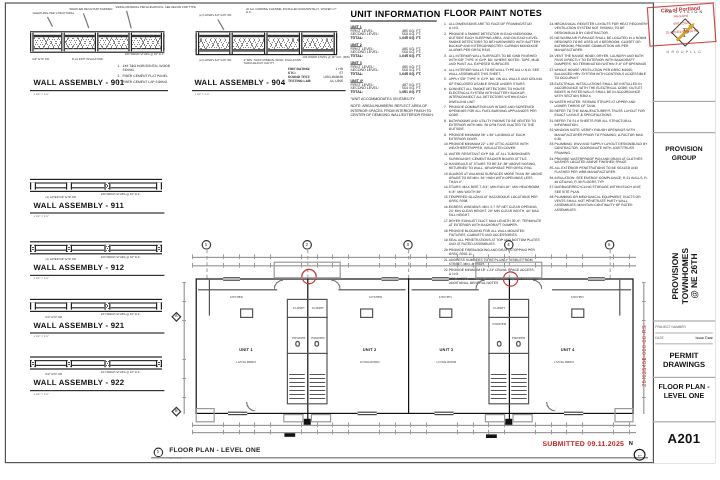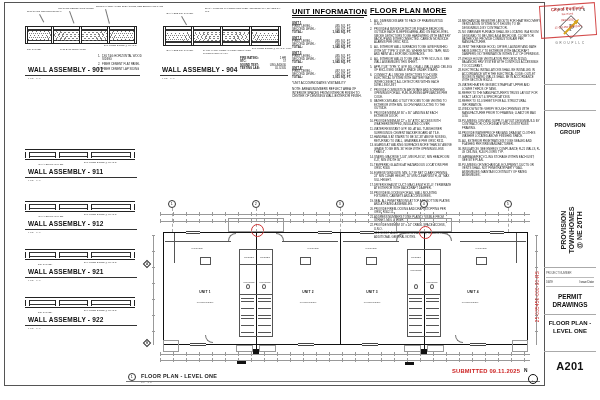--- a/index.html
+++ b/index.html
@@ -25,21 +25,21 @@
     background-image:repeating-linear-gradient(63deg,rgba(110,110,110,.85) 0 .5px,transparent .5px 3.6px),
                      repeating-linear-gradient(-63deg,rgba(110,110,110,.85) 0 .5px,transparent .5px 3.6px);}
   .stud{position:absolute;top:0;bottom:0;width:3px;background:#fff;border-left:.5px solid #222;border-right:.5px solid #222;box-sizing:border-box;}
   .studx{position:absolute;top:1.5px;bottom:1.5px;width:5px;background:#fff;border-left:.5px solid #222;border-right:.5px solid #222;box-sizing:border-box;
     background-image:linear-gradient(to top right,transparent 47%,#555 47%,#555 53%,transparent 53%),
                      linear-gradient(to bottom right,transparent 47%,#555 47%,#555 53%,transparent 53%);}
   .atitle{position:absolute;font-size:6.5px;font-weight:bold;letter-spacing:.2px;color:#111;white-space:nowrap;}
   .arule{position:absolute;border-top:.9px solid #333;}
   .ascale{position:absolute;font-size:5px;color:#666;transform:scale(.45);transform-origin:0 0;white-space:nowrap;}
   
-  .ui-head,.fpn-head{position:absolute;font-size:7.5px;font-weight:bold;letter-spacing:.2px;color:#000;white-space:nowrap;text-decoration:underline;}
+  .ui-head,.fpn-head{position:absolute;font-size:7.5px;font-weight:bold;letter-spacing:.2px;color:#000;white-space:nowrap;}
   .ui-wrap{position:absolute;width:150px;transform:scale(.5);transform-origin:0 0;font-size:6px;color:#222;}
   .ui-unit{margin-bottom:5px;}
   .ui-name{font-weight:bold;text-decoration:underline;margin-bottom:1px;}
   .ui-row{display:flex;justify-content:space-between;width:118px;}
   .ui-row.total{font-weight:bold;}
   .ui-foot{margin-top:6px;}
   .ui-note{margin-top:5px;width:142px;white-space:normal;line-height:1.25;}
   
   .fpn-col{position:absolute;width:164px;transform:scale(.5);transform-origin:0 0;font-size:5.6px;
            line-height:1.22;color:#222;}
@@ -289,21 +289,21 @@
               <span>1,051 SQ. FT.</span>
             </div>
         </div>
         </div>
       <div class="ui-foot">*UNIT ACCOMMODATES VISITABILITY</div>
       <div class="ui-note">NOTE: AREAS/NUMBERS REFLECT AREA OF INTERIOR SPACES FROM INTERIOR FINISH TO CENTER OF DEMISING WALL/EXTERIOR FINISH.</div>
     </div>
   </div>
 
   <div>
-    <div class="fpn-head" style="left:370px;top:6px;">FLOOR PLAN MORE</div>
+    <div class="fpn-head" style="left:370px;top:6px;">FLOOR PAINT NOTES</div>
     <div class="fpn-col" style="left:370px;top:19px;counter-reset:fn 0;">
         <div class="note">ALL DIMENSIONS ARE TO FACE OF FRAMING/STUD U.N.O.</div>
         <div class="note">PROVIDE A SMOKE DETECTOR IN EACH BEDROOM, OUTSIDE EACH SLEEPING AREA, AND ON EACH LEVEL. SMOKE DETECTORS TO BE HARDWIRED WITH BATTERY BACKUP AND INTERCONNECTED. CARBON MONOXIDE ALARMS PER ORSC R315.</div>
         <div class="note">ALL INTERIOR WALL SURFACES TO BE GWB FINISHED WITH 5/8" TYPE 'X' GYP. BD. WHERE NOTED. TAPE, MUD AND PAINT ALL EXPOSED SURFACES.</div>
         <div class="note">ALL INTERIOR WALLS TO BE WALL TYPE 911 U.N.O. SEE WALL ASSEMBLIES THIS SHEET.</div>
         <div class="note">APPLY 5/8" TYPE 'X' GYP. BD. ON ALL WALLS AND CEILING OF ENCLOSED USABLE SPACE UNDER STAIRS.</div>
         <div class="note">CONNECT ALL SMOKE DETECTORS TO HOUSE ELECTRICAL SYSTEM WITH BATTERY BACKUP; INTERCONNECT ALL DETECTORS WITHIN EACH DWELLING UNIT.</div>
         <div class="note">PROVIDE COMBUSTION AIR INTAKE AND SCREENED OPENINGS FOR ALL FUEL BURNING APPLIANCES PER CODE.</div>
         <div class="note">BATHROOMS AND UTILITY ROOMS TO BE VENTED TO EXTERIOR WITH MIN. 50 CFM FANS DUCTED TO THE OUTSIDE.</div>
         <div class="note">PROVIDE MINIMUM 36" x 36" LANDING AT EACH EXTERIOR DOOR.</div>

